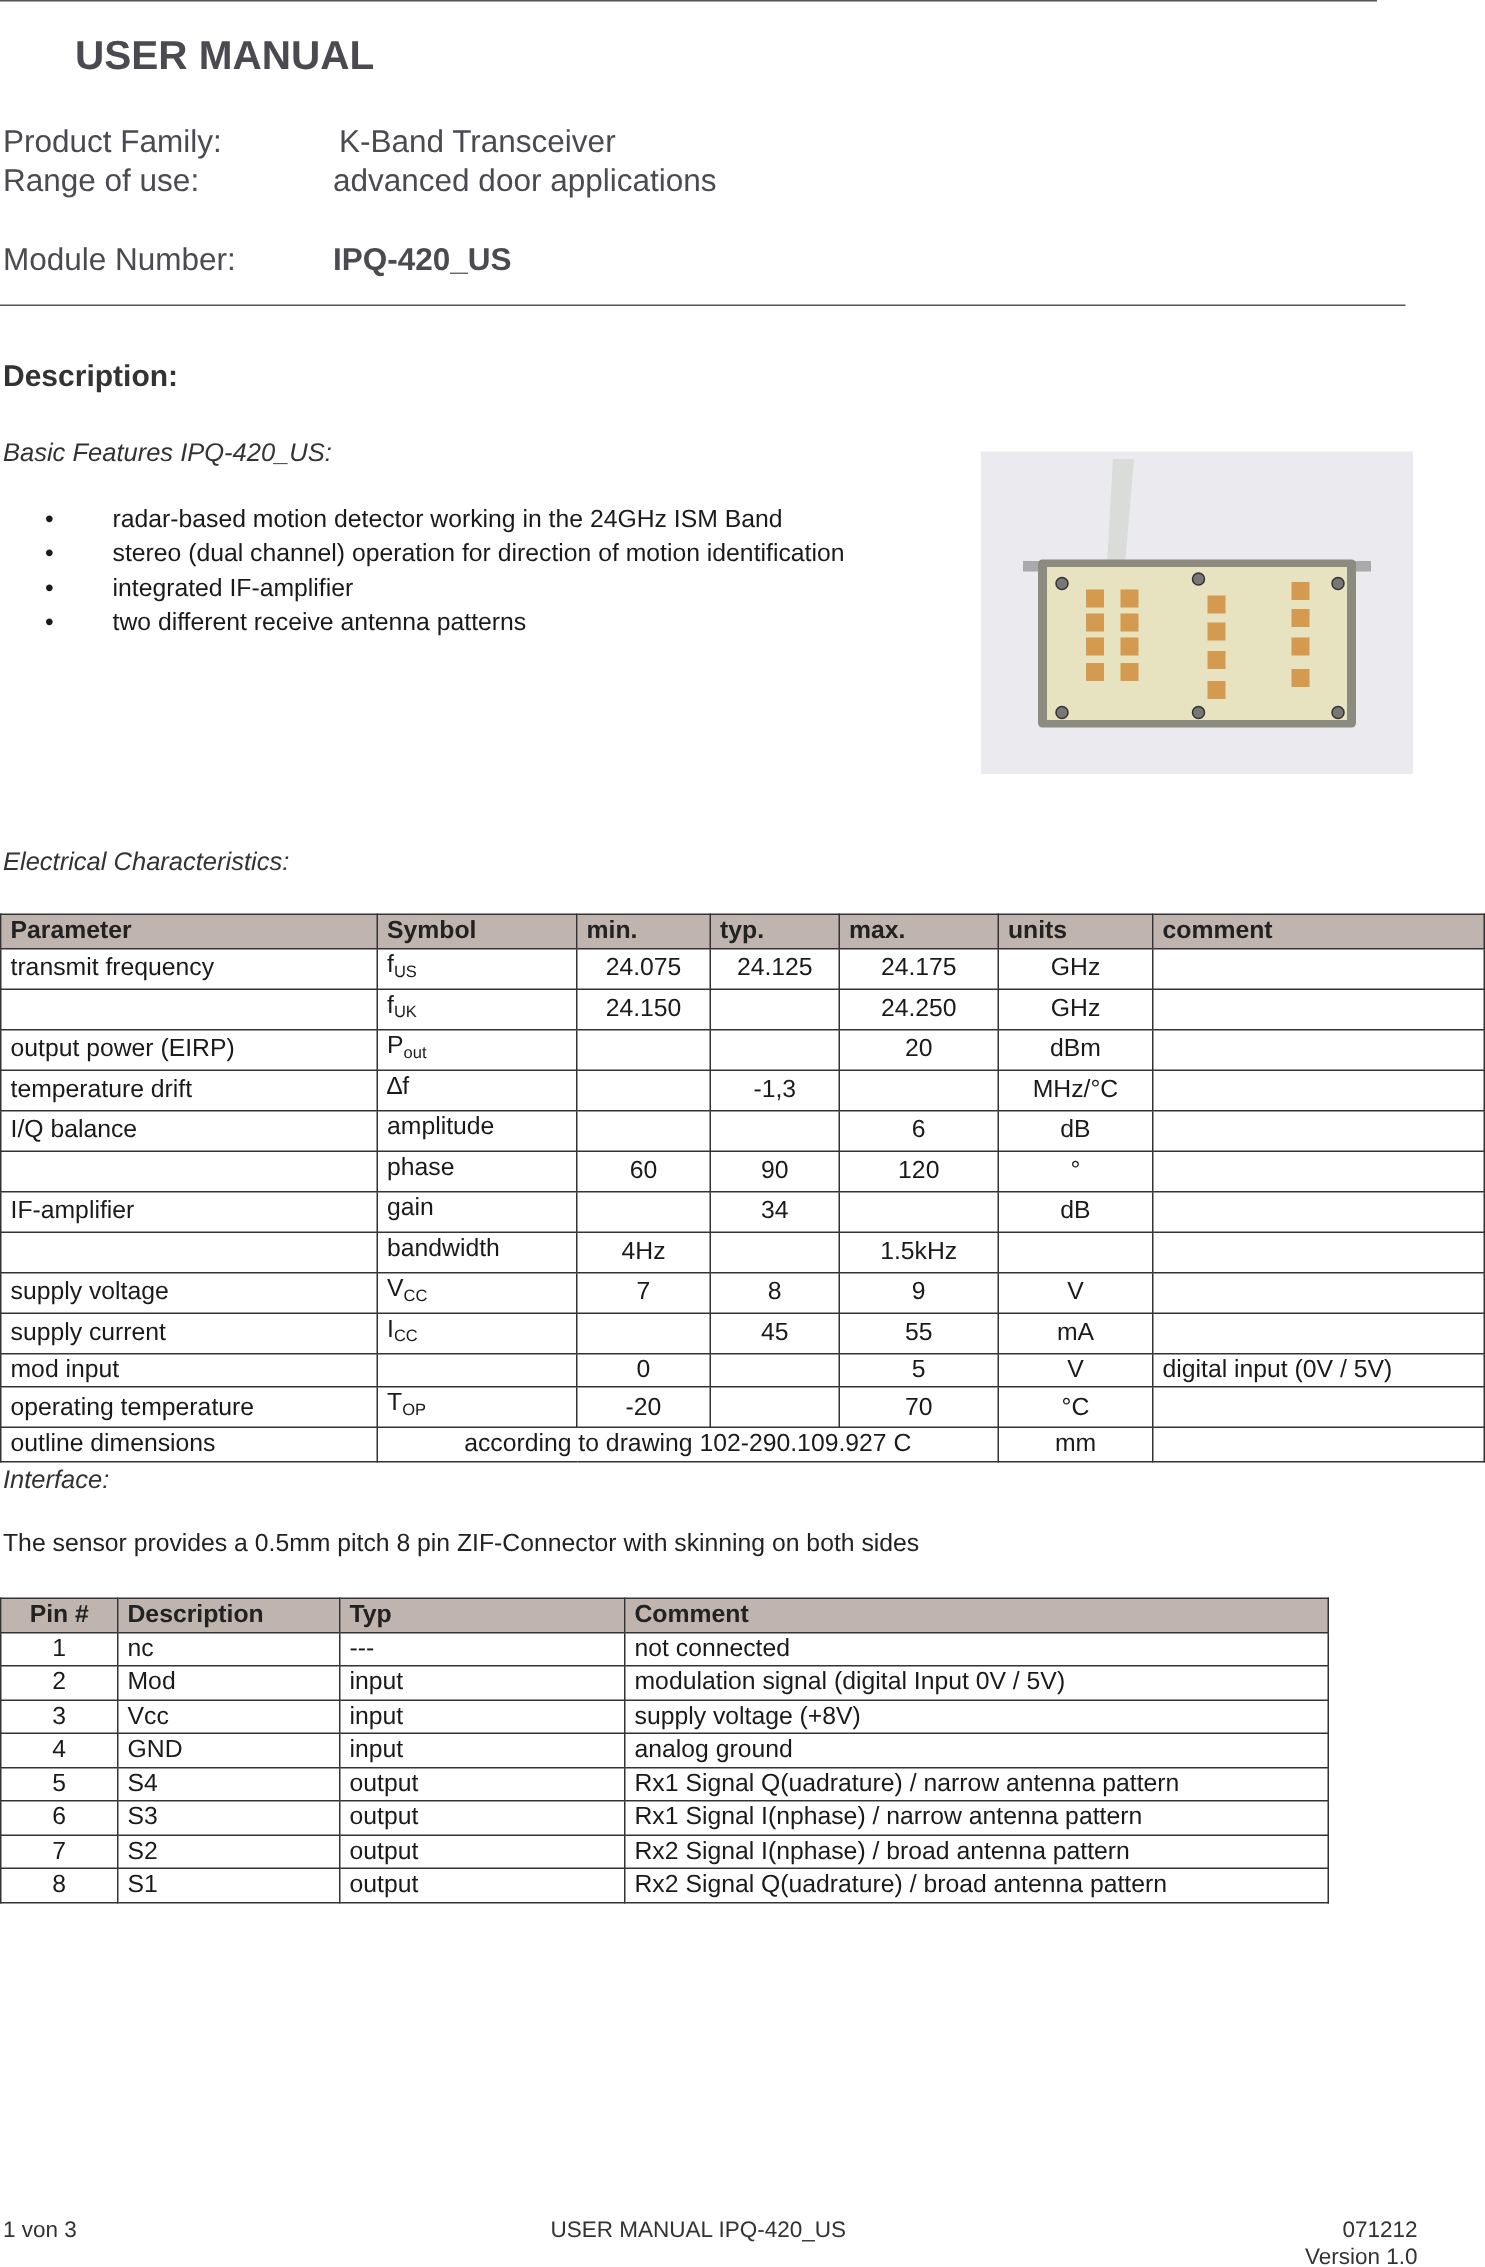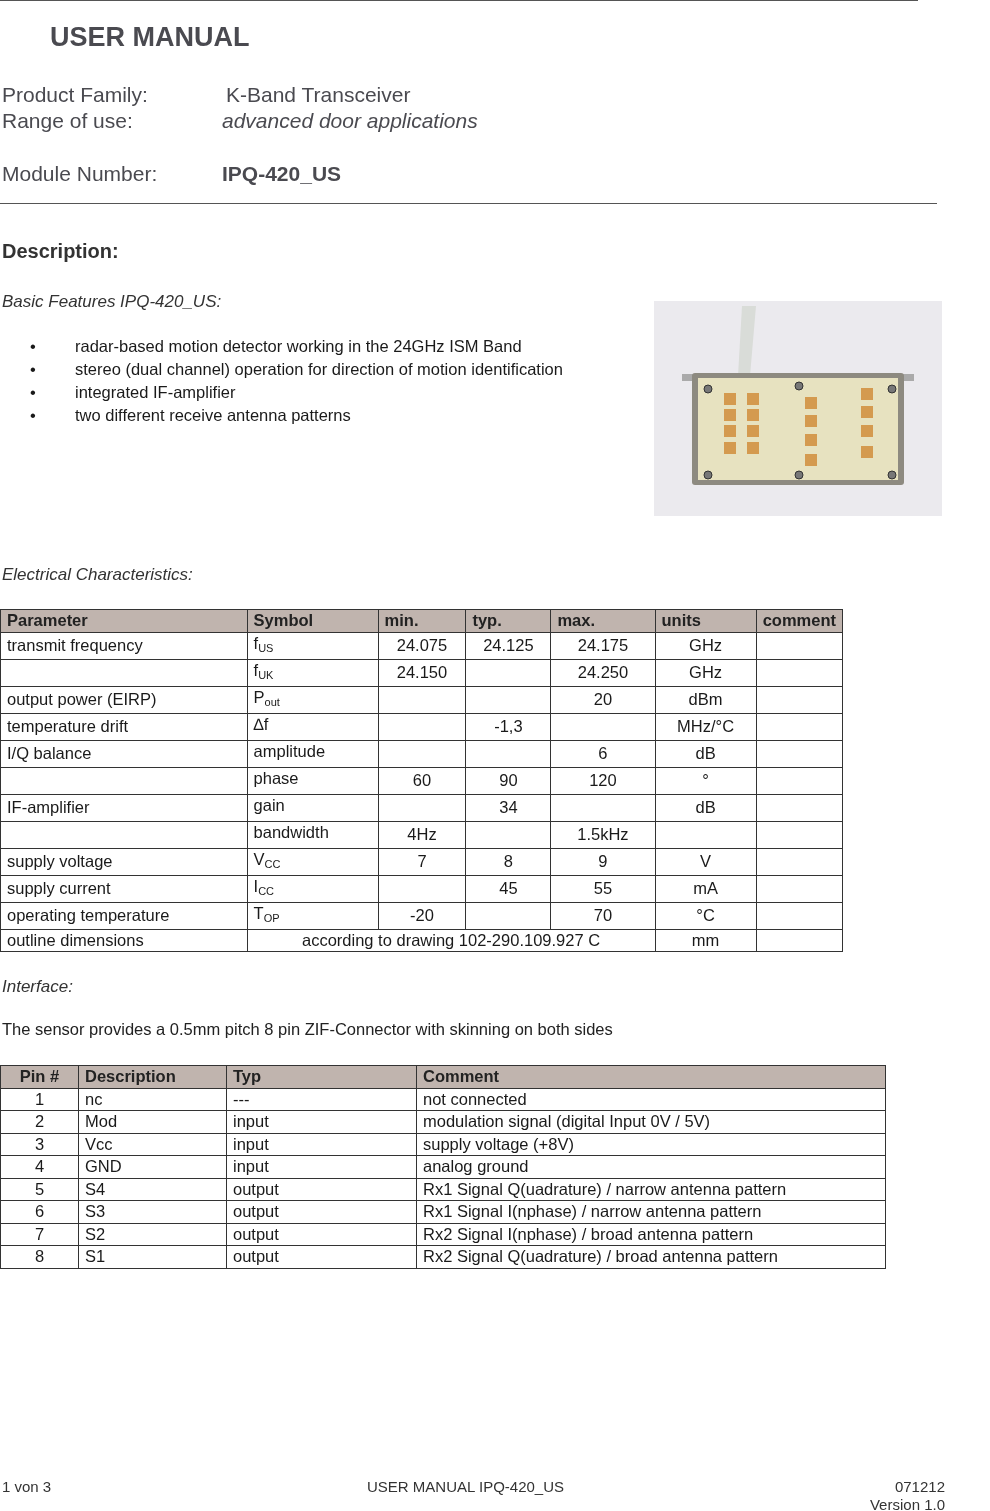--- a/index.html
+++ b/index.html
@@ -15,35 +15,35 @@
   .italic { font-style:italic; font-size:17px; color:#333; }
   ul.features { position:absolute; left:30px; top:336px; margin:0; padding:0; list-style:none; width:560px; font-size:16.5px; }
   ul.features li { position:relative; padding-left:45px; line-height:21.5px; margin-bottom:1.5px; }
   ul.features li::before { content:"•"; position:absolute; left:0; top:0; }
   .photo { left:654px; top:301px; width:288px; height:215px; background:#ecebee; overflow:hidden; }
   table { border-collapse:collapse; font-size:16.5px; }
   table td, table th { border:1px solid #333; padding:0 6px; height:21.5px; line-height:21px; white-space:nowrap; }
   table th { background:#c0b4ae; text-align:left; font-weight:bold; color:#222; }
   .c { text-align:center; }
   sub { font-size:11px; vertical-align:-3px; }
-  .elec { left:0; top:609px; width:843px;padding-left:44px; }
+  .elec { left:0; top:609px; width:990px;padding-left:44px; }
   .pins { left:0; top:1065px; width:886px; }
   .pins th { font-family:"Liberation Sans", sans-serif; }
   .footer { font-size:15px; color:#333; }
 </style>
 </head>
 <body>
 
 <div class="abs hr-top"></div>
 <div class="abs title">USER MANUAL</div>
 
 <div class="abs meta" style="left:2px;top:83px;">Product Family:</div>
 <div class="abs meta" style="left:226px;top:83px;">K-Band Transceiver</div>
 <div class="abs meta" style="left:2px;top:109px;">Range of use:</div>
-<div class="abs meta" style="left:222px;top:109px;font-style:italic;">advanced door applications</div>
+<div class="abs meta" style="left:222px;top:109px;">advanced door applications</div>
 <div class="abs meta" style="left:2px;top:162px;">Module Number:</div>
 <div class="abs meta meta-bold" style="left:222px;top:162px;">IPQ-420_US</div>
 <div class="abs hr-mid"></div>
 
 <div class="abs h2">Description:</div>
 <div class="abs italic" style="left:2px;top:292px;">Basic Features IPQ-420_US:</div>
 
 <ul class="features">
   <li>radar-based motion detector working in the 24GHz ISM Band</li>
   <li>stereo (dual channel) operation for direction of motion identification</li>
@@ -196,20 +196,29 @@
       <tr>
         <td>supply current</td>
         <td><span>I</span><sub>CC</sub></td>
         <td class="c"></td>
         <td class="c">45</td>
         <td class="c">55</td>
         <td class="c">mA</td>
         <td></td>
       </tr>
       <tr>
+        <td>mod  input</td>
+        <td><span></span><sub></sub></td>
+        <td class="c">0</td>
+        <td class="c"></td>
+        <td class="c">5</td>
+        <td class="c">V</td>
+        <td>digital input (0V / 5V)</td>
+      </tr>
+      <tr>
         <td>operating temperature</td>
         <td><span>T</span><sub>OP</sub></td>
         <td class="c">-20</td>
         <td class="c"></td>
         <td class="c">70</td>
         <td class="c">°C</td>
         <td></td>
       </tr>
       <tr>
         <td>outline dimensions</td>

